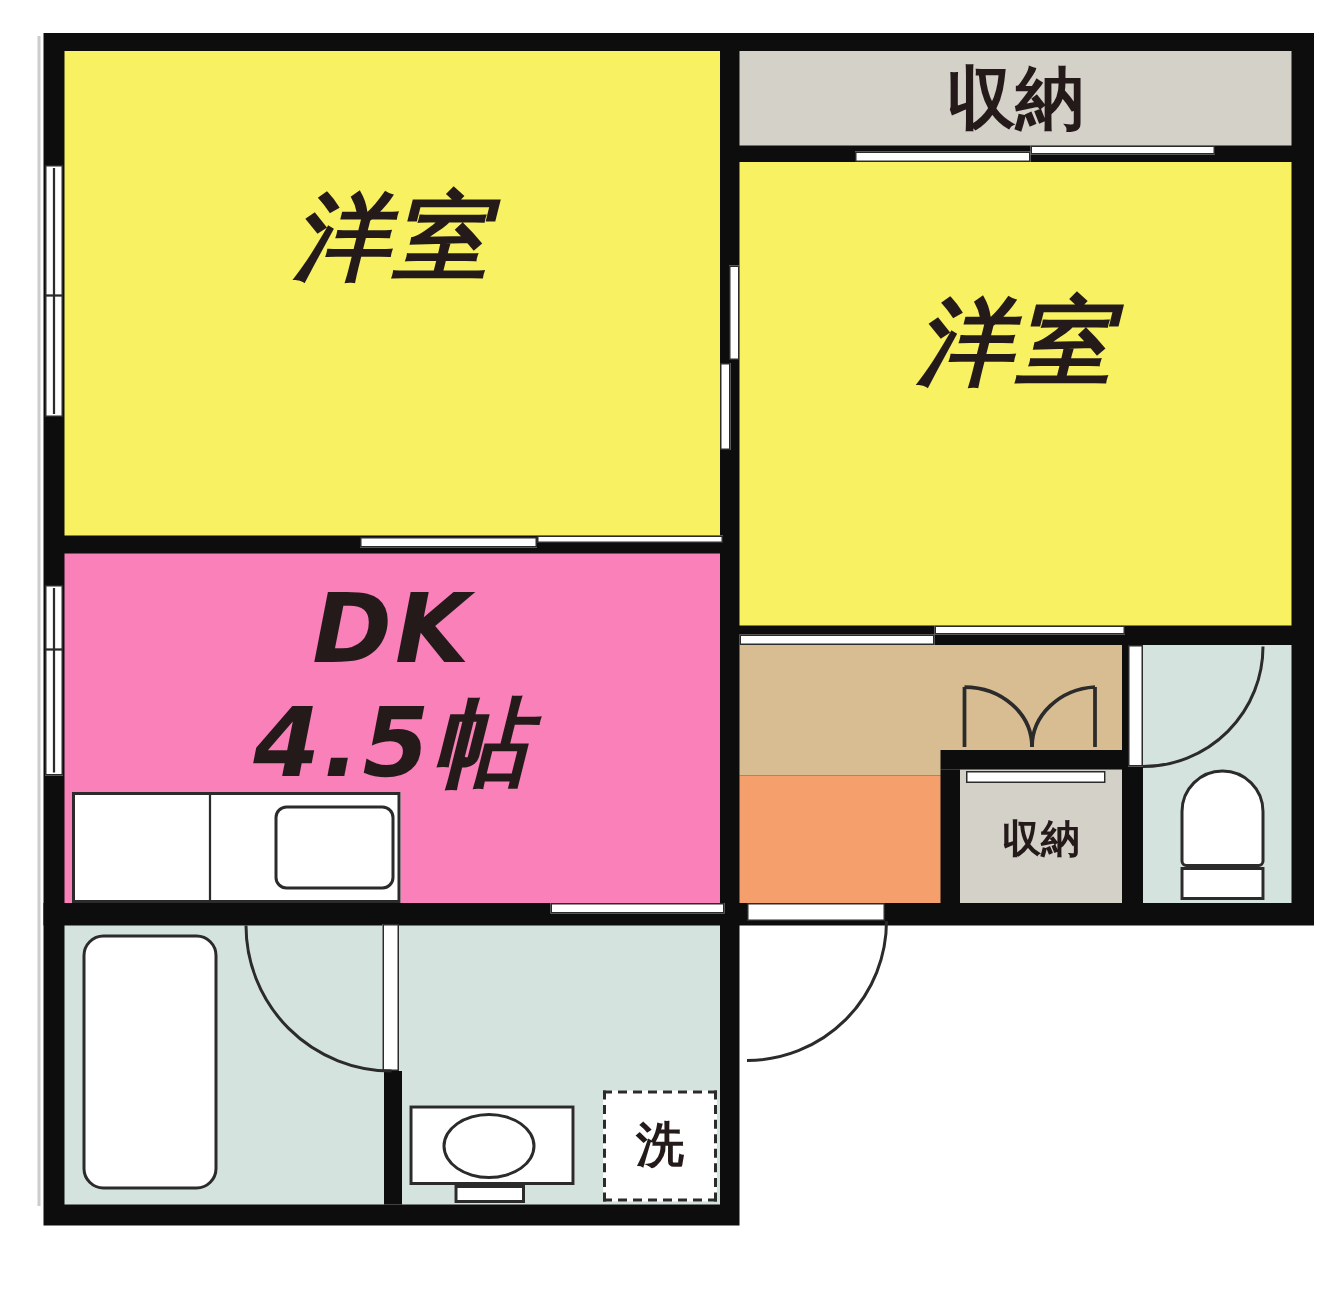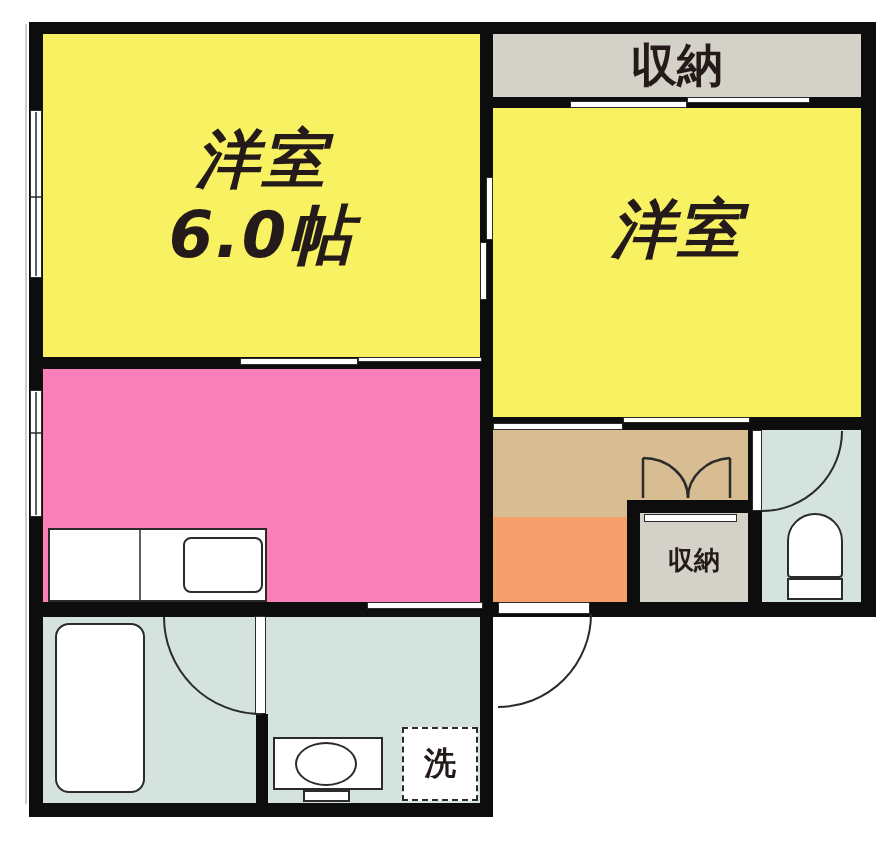--- a/index.html
+++ b/index.html
@@ -94,21 +94,24 @@
         <line x1="30" y1="197" x2="42" y2="197"></line>
         <line x1="36" y1="392" x2="36" y2="515"></line>
         <line x1="30" y1="433" x2="42" y2="433"></line>
         <line x1="140" y1="530" x2="140" y2="600"></line>
       </g>
     </g>
   </svg>
 
   <div class="label rm-label" style="left:43px;top:122px;width:437px;">
     <span class="l1">洋室</span>
-    <span class="l2">6.0帖</span>
   </div>
   <div class="label rm-label" style="left:493px;top:192px;width:368px;">
     <span class="l1">洋室</span>
+  </div>
+  <div class="label rm-label" style="left:43px;top:383px;width:437px;">
+    <span class="l1">DK</span>
+    <span class="l2">4.5帖</span>
   </div>
   <div class="label" style="left:493px;top:34px;width:368px;height:63px;font-size:46px;line-height:63px;">収納</div>
   <div class="label" style="left:640px;top:513px;width:108px;height:89px;font-size:26px;line-height:94px;">収納</div>
 
 </div>
 
 </body></html>

